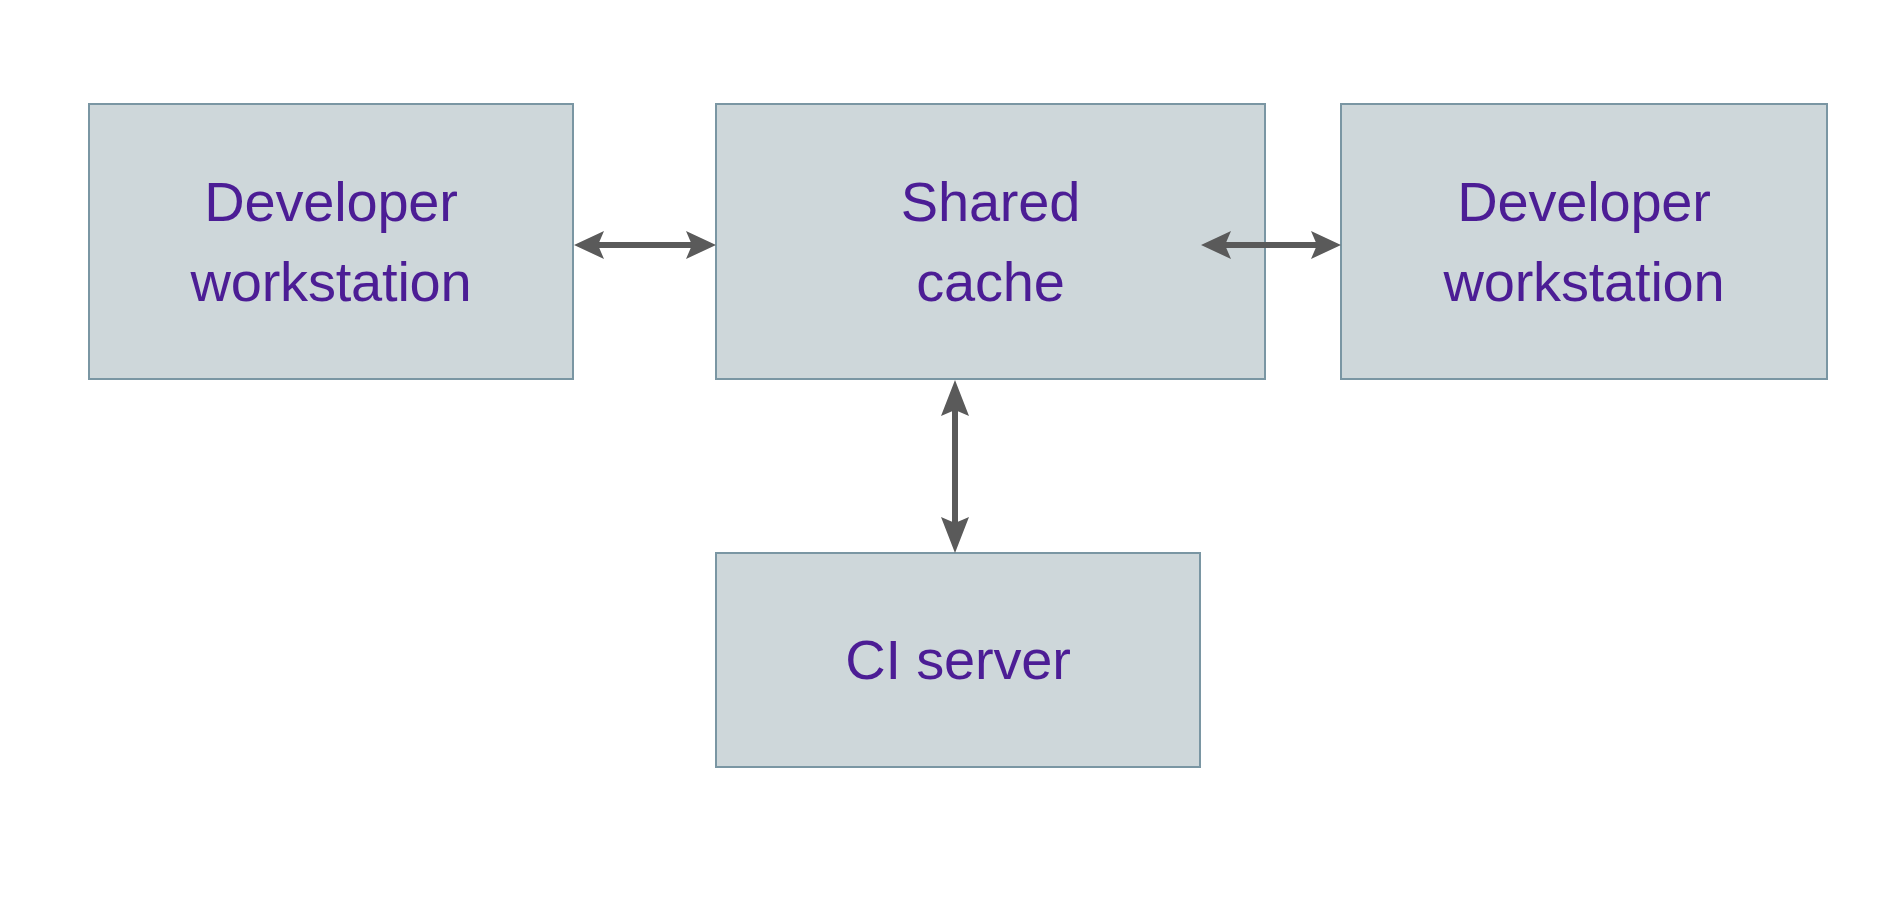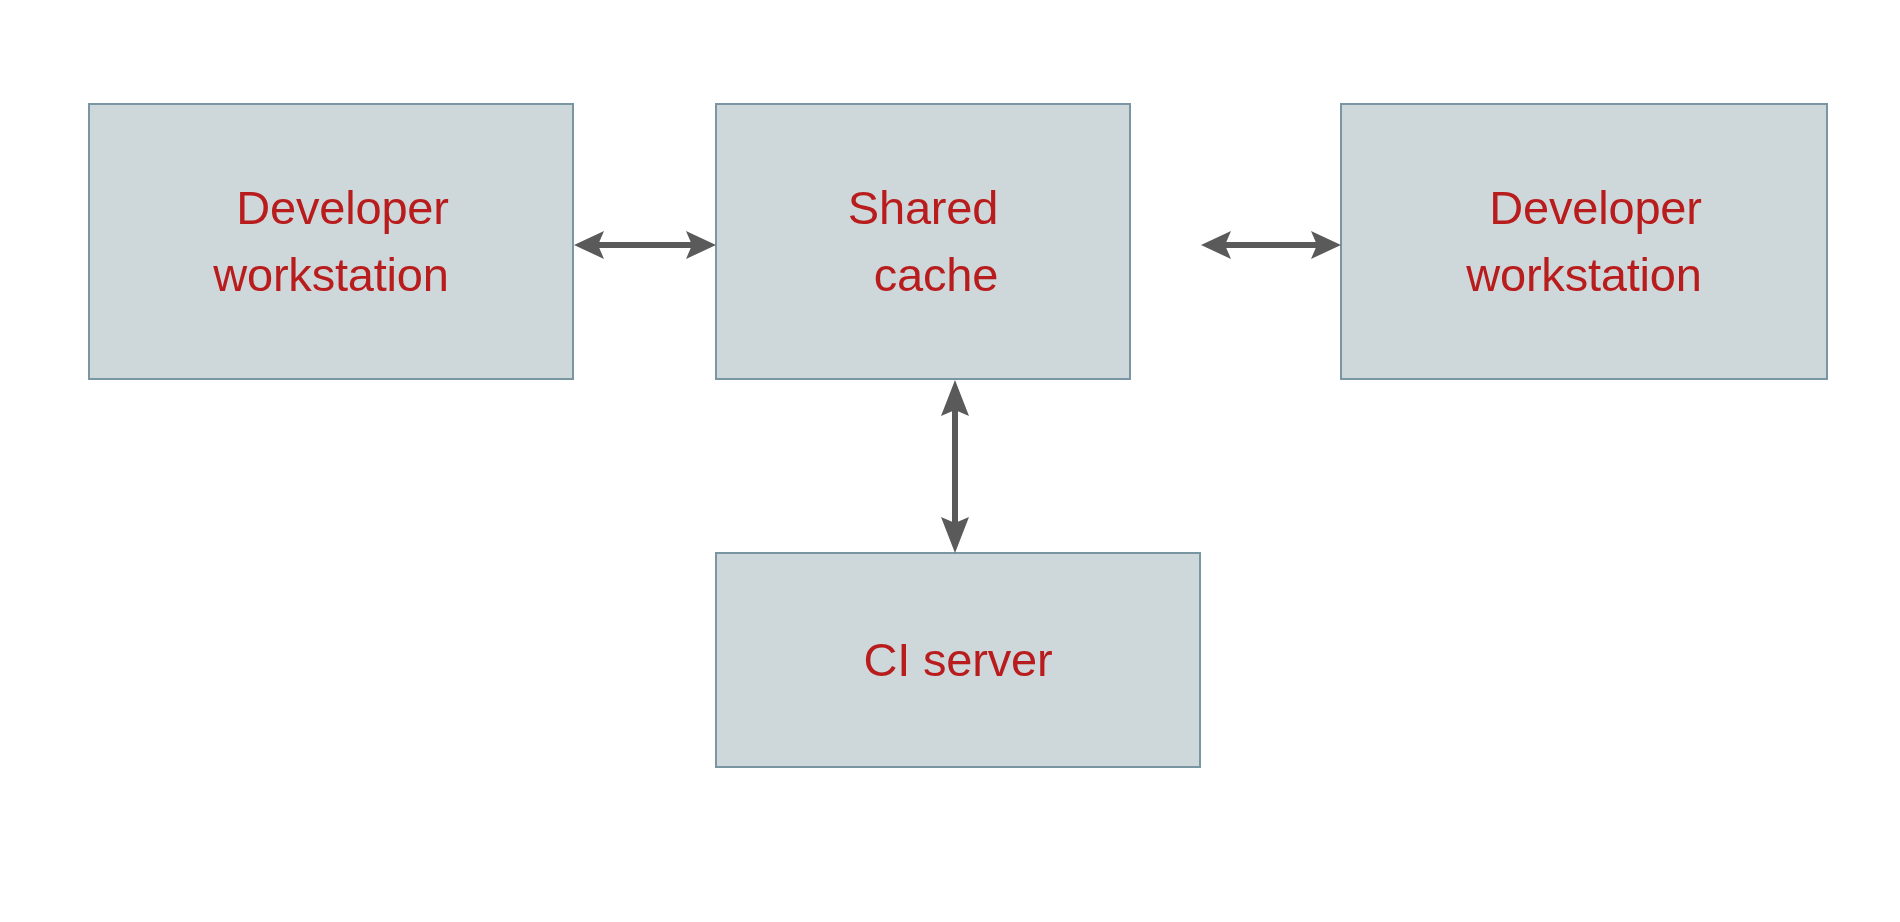--- a/index.html
+++ b/index.html
@@ -19,49 +19,48 @@
     position: absolute;
     box-sizing: border-box;
     background: #ced7da;
     border: 2px solid #7a96a3;
     display: flex;
     align-items: center;
     justify-content: center;
     text-align: center;
   }
   .node-label {
-    color: #b91c1c;
-    font-size: 47px;
+    color: #4c1d95;
+    font-size: 56px;
     font-weight: 400;
     line-height: 1.42;
     letter-spacing: -0.2px;
     white-space: pre-line;
     padding: 0 10px;
-    text-align: right;
   }
   .connector {
     position: absolute;
     overflow: visible;
   }
   .connector svg {
     display: block;
     overflow: visible;
   }
 </style>
 </head>
 <body>
 
 <div id="canvas">
 
   <div class="node" style="left:88px; top:103px; width:486px; height:277px;">
     <div class="node-label">Developer
 workstation</div>
   </div>
 
-  <div class="node" style="left:715px; top:103px; width:416px; height:277px;">
+  <div class="node" style="left:715px; top:103px; width:551px; height:277px;">
     <div class="node-label">Shared
 cache</div>
   </div>
 
   <div class="node" style="left:1340px; top:103px; width:488px; height:277px;">
     <div class="node-label">Developer
 workstation</div>
   </div>
 
   <div class="node" style="left:715px; top:552px; width:486px; height:216px;">

